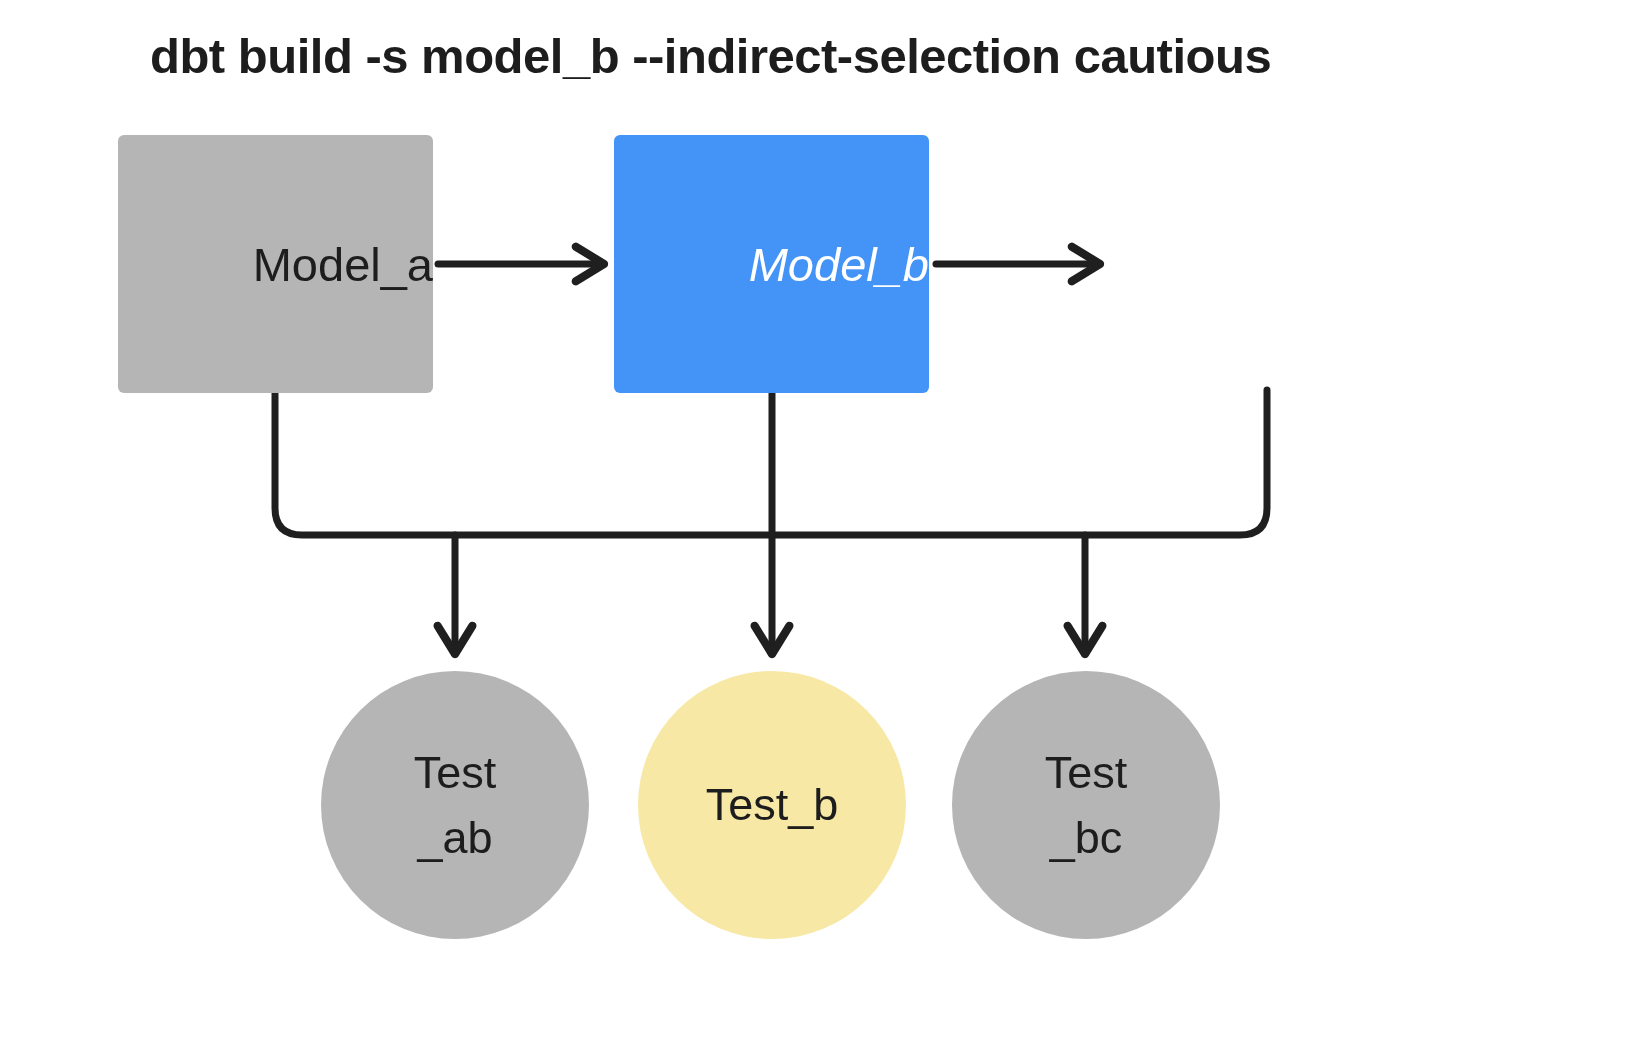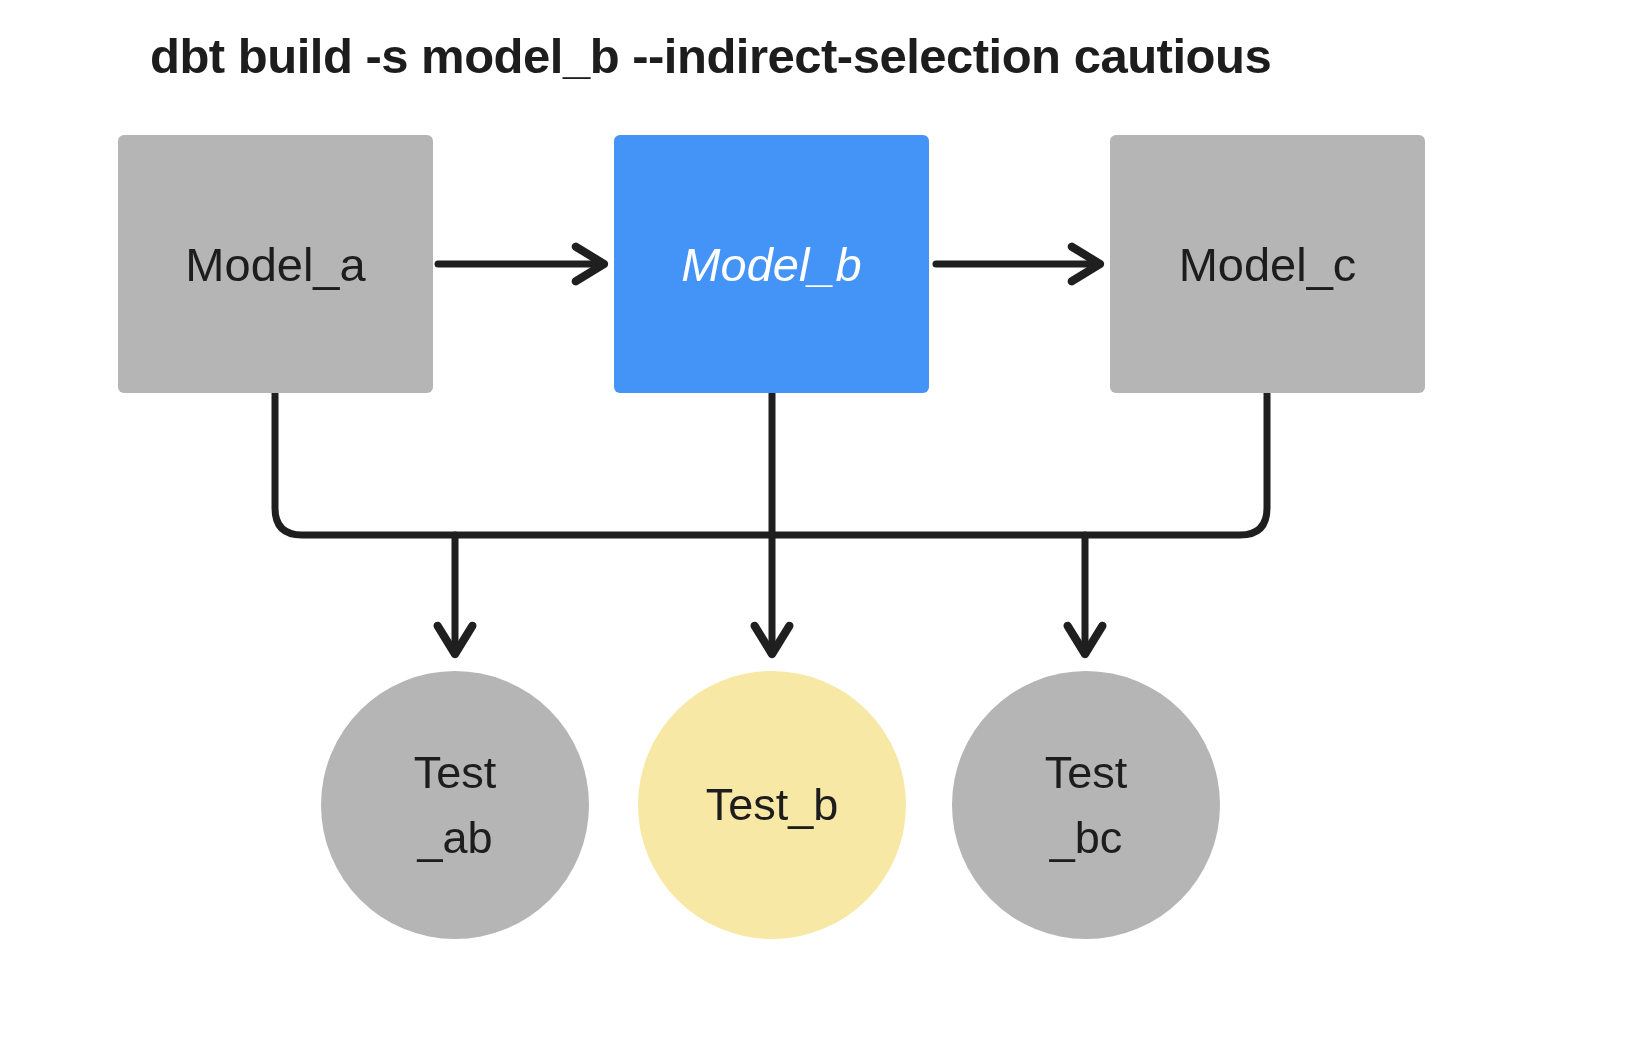--- a/index.html
+++ b/index.html
@@ -55,20 +55,21 @@
     align-items: center;
     justify-content: center;
     text-align: center;
   }
   .box {
     width: 315px;
     height: 258px;
     border-radius: 6px;
     font-size: 47px;
     font-weight: 500;
+    justify-content: flex-end;
   }
   .circle {
     width: 268px;
     height: 268px;
     border-radius: 50%;
     font-size: 45px;
     font-weight: 500;
   }
   .gray {
     background: var(--node_gray, #b5b5b5);
@@ -114,23 +115,20 @@
   </svg>
 
   <div class="node box gray" style="left:118px; top:135px;">
     <span>Model_a</span>
   </div>
 
   <div class="node box blue" style="left:614px; top:135px;font-style:italic;">
     <span>Model_b</span>
   </div>
 
-  <div class="node box gray" style="left:1110px; top:135px;">
-    <span>Model_c</span>
-  </div>
 
   <div class="node circle gray" style="left:321px; top:671px;">
     <div class="circle-label">
       <span>Test</span>
       <span>_ab</span>
     </div>
   </div>
 
   <div class="node circle yellow" style="left:638px; top:671px;">
     <div class="circle-label">

